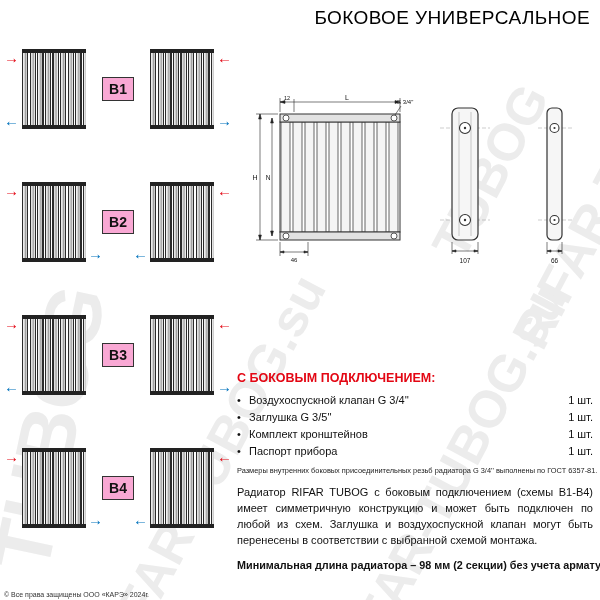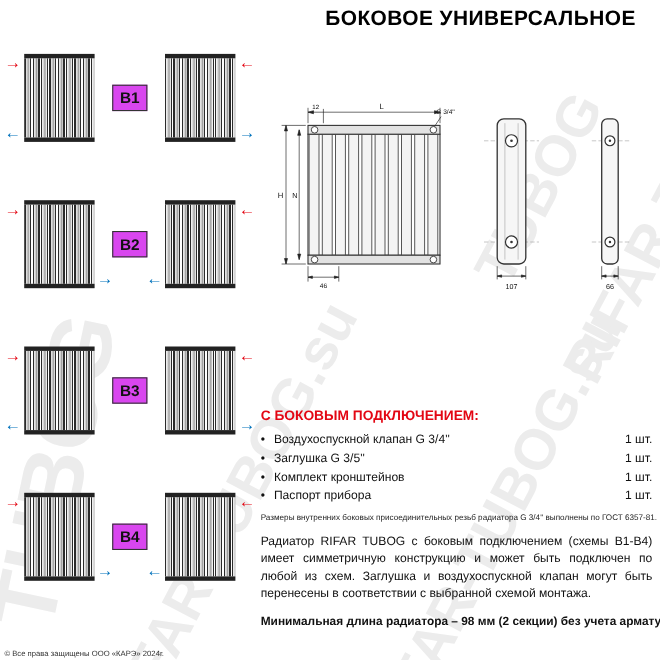--- a/index.html
+++ b/index.html
@@ -2,29 +2,29 @@
 <html><head>
 <meta charset="utf-8">
 <style>
   *{margin:0;padding:0;box-sizing:border-box}
   html,body{width:600px;height:600px}
   body{font-family:"Liberation Sans",sans-serif;background:#fff;position:relative;overflow:hidden;color:#111}
 
   .watermark{position:absolute;z-index:0;color:#ececec;font-weight:bold;white-space:nowrap;transform-origin:0 0;user-select:none}
   .content{position:absolute;inset:0;z-index:1}
 
-  .page-title{position:absolute;top:6px;right:22px;font-size:19px;font-weight:bold;line-height:1.25;letter-spacing:.4px;color:#000}
+  .page-title{position:absolute;top:6px;right:10px;font-size:19px;font-weight:normal;line-height:1.25;letter-spacing:.4px;color:#000}
 
   .schemes{position:absolute;left:6px;top:44px;width:224px}
   .scheme-row{position:relative;height:90px;margin-bottom:43px}
   .radiator{position:absolute;top:5px;width:64px;height:80px;border-top:4px solid #222;border-bottom:4px solid #222;
     background:repeating-linear-gradient(90deg,#2b2b2b 0px,#2b2b2b 1.2px,#f1f1f1 1.2px,#cccccc 2.8px,#9a9a9a 3.6px,#f1f1f1 5.2px,#2b2b2b 5.2px,#2b2b2b 6.4px,#ffffff 6.4px,#ffffff 7.6px)}
   .radiator.left{left:16px}
   .radiator.right{right:16px}
-  .scheme-label{position:absolute;left:50%;top:33px;transform:translateX(-50%);width:32px;height:24px;border:1.5px solid #333;background:#d946ef;display:flex;align-items:center;justify-content:center;font-weight:bold;font-size:14px}
+  .scheme-label{position:absolute;left:50%;top:33px;transform:translateX(-50%);width:32px;height:24px;border:1.5px solid #333;background:#f9a8d4;display:flex;align-items:center;justify-content:center;font-weight:bold;font-size:14px}
   .arrow{position:absolute;font-size:15px;font-weight:bold;line-height:1}
   .red{color:#e30613}
   .blue{color:#0072bc}
   .a-tl{left:-2px;top:6px}
   .a-bl{left:-2px;bottom:6px}
   .a-tr{right:-2px;top:6px}
   .a-br{right:-2px;bottom:6px}
   .a-bli{left:82px;bottom:6px}
   .a-bri{right:82px;bottom:6px}
 

